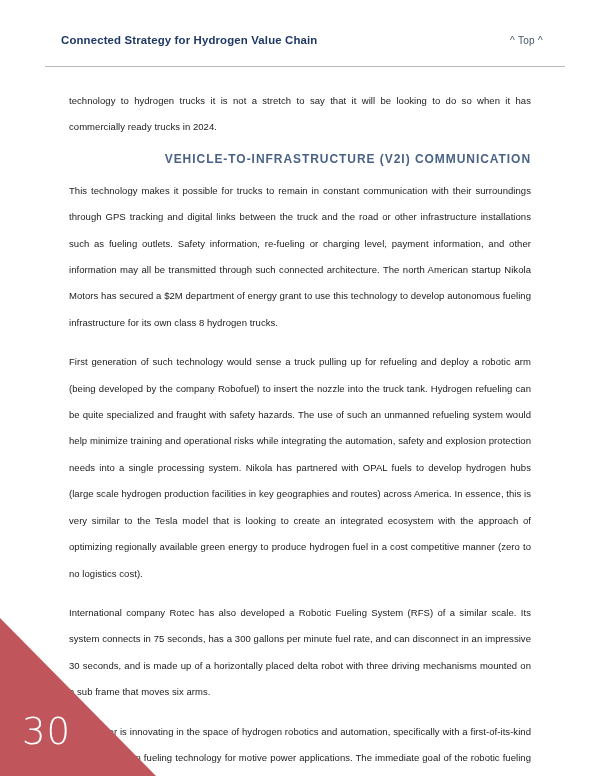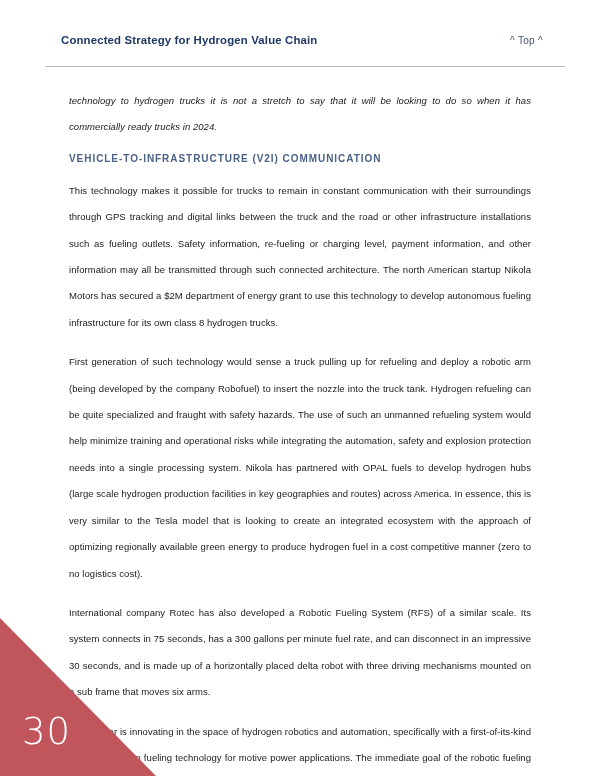--- a/index.html
+++ b/index.html
@@ -70,30 +70,30 @@
     font-size: 9.5px;
     line-height: 26.4px;
     color: #1a1a1a;
     text-align: justify;
     text-justify: inter-word;
     margin: 0 0 13px 0;
     letter-spacing: 0.05px;
   }
   .para.tight {
     margin-bottom: 11px;
-    font-style: italic;
   }
 
   .section-heading {
-    font-size: 10px;
+    font-size: 12px;
     color: #4a6285;
     letter-spacing: 0.95px;
     margin: 6px 0 12px 0;
     line-height: 14px;
     white-space: nowrap;
+    text-align: right;
   }
 
   
   .corner-triangle {
     position: absolute;
     left: 0;
     bottom: 0;
     width: 156px;
     height: 158px;
     overflow: hidden;

